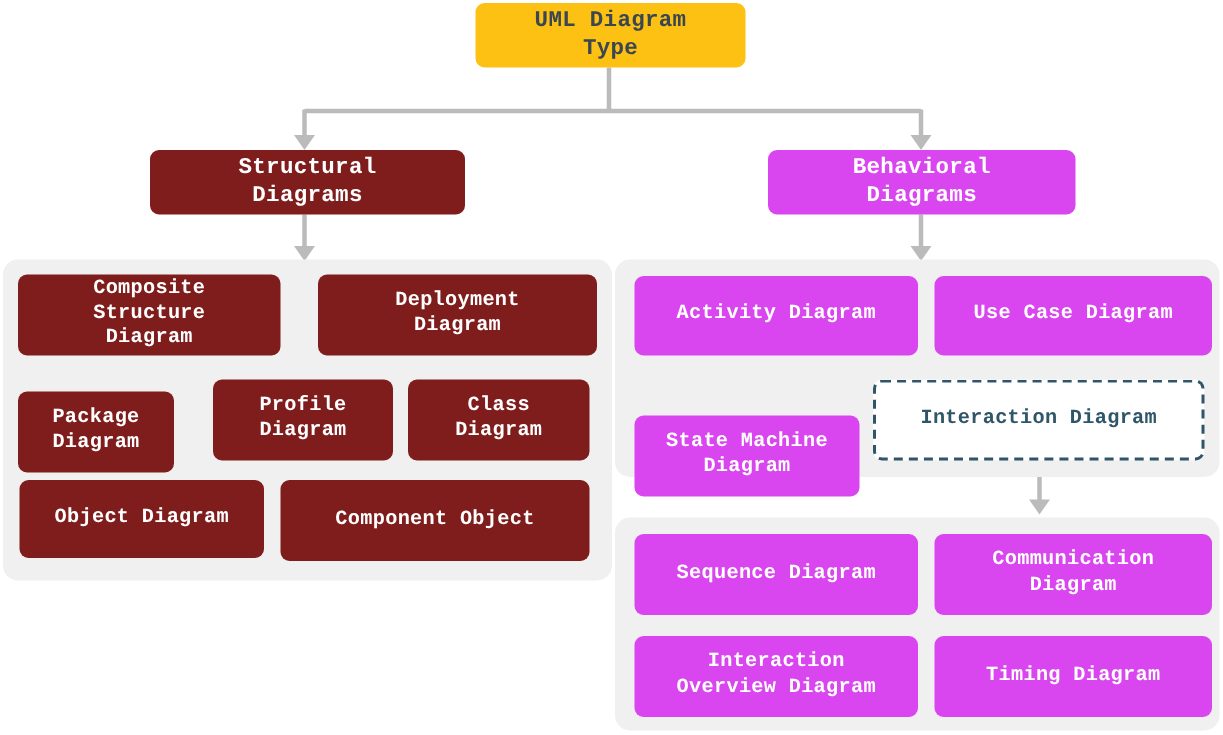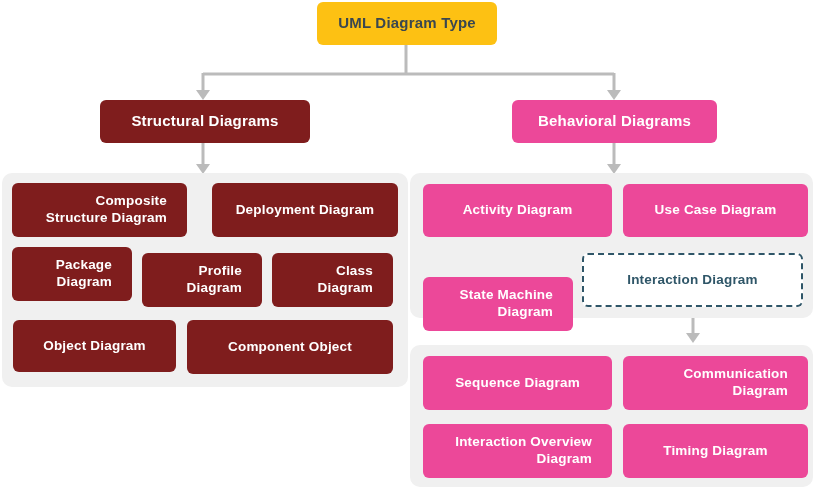--- a/index.html
+++ b/index.html
@@ -21,38 +21,39 @@
   .group-container {
     position: absolute;
     background: #f0f0f0;
     border-radius: 10px;
   }
   .node {
     position: absolute;
     display: flex;
     align-items: center;
     justify-content: center;
-    text-align: right;
+    text-align: center;
     border-radius: 6px;
     font-weight: bold;
     letter-spacing: 0.2px;
     line-height: 1.25;
     padding: 4px 20px;
+    font-family: Liberation Mono, monospace;
   }
   .node.root {
     background: #fdc113;
     color: #3a4750;
     font-size: 15px;
   }
   .node.teal {
     background: #7f1d1d;
     color: #ffffff;
   }
   .node.slate {
-    background: #ec4899;
+    background: #d946ef;
     color: #ffffff;
   }
   .node.header { font-size: 15px; }
   .node.child { font-size: 13.5px; }
   .node.dashed {
     background: #ffffff;
     border: 2px dashed #2f5668;
     color: #2f5668;
   }
 </style>
@@ -84,21 +85,21 @@
   <div class="group-container" style="left:410px; top:173px; width:403px; height:145px;"></div>
   <div class="group-container" style="left:410px; top:345px; width:403px; height:142px;"></div>
 
   <div class="node root" style="left:317px; top:2px; width:180px; height:43px;">UML Diagram Type</div>
 
   <div class="node teal header" style="left:100px; top:100px; width:210px; height:43px;">Structural Diagrams</div>
   <div class="node slate header" style="left:512px; top:100px; width:205px; height:43px;">Behavioral Diagrams</div>
 
   <div class="node teal child" style="left:12px;  top:183px; width:175px; height:54px;">Composite Structure Diagram</div>
   <div class="node teal child" style="left:212px; top:183px; width:186px; height:54px;">Deployment Diagram</div>
-  <div class="node teal child" style="left:12px;  top:247px; width:120px; height:54px;">Package Diagram</div>
+  <div class="node teal child" style="left:12px;  top:261px; width:104px; height:54px;">Package Diagram</div>
   <div class="node teal child" style="left:142px; top:253px; width:120px; height:54px;">Profile Diagram</div>
   <div class="node teal child" style="left:272px; top:253px; width:121px; height:54px;">Class Diagram</div>
   <div class="node teal child" style="left:13px;  top:320px; width:163px; height:52px;">Object Diagram</div>
   <div class="node teal child" style="left:187px; top:320px; width:206px; height:54px;">Component Object</div>
 
   <div class="node slate child" style="left:423px; top:184px; width:189px; height:53px;">Activity Diagram</div>
   <div class="node slate child" style="left:623px; top:184px; width:185px; height:53px;">Use Case Diagram</div>
   <div class="node slate child" style="left:423px; top:253px; width:150px; height:54px;margin-top:24px;">State Machine Diagram</div>
   <div class="node dashed child" style="left:582px; top:253px; width:221px; height:54px;">Interaction Diagram</div>
 

